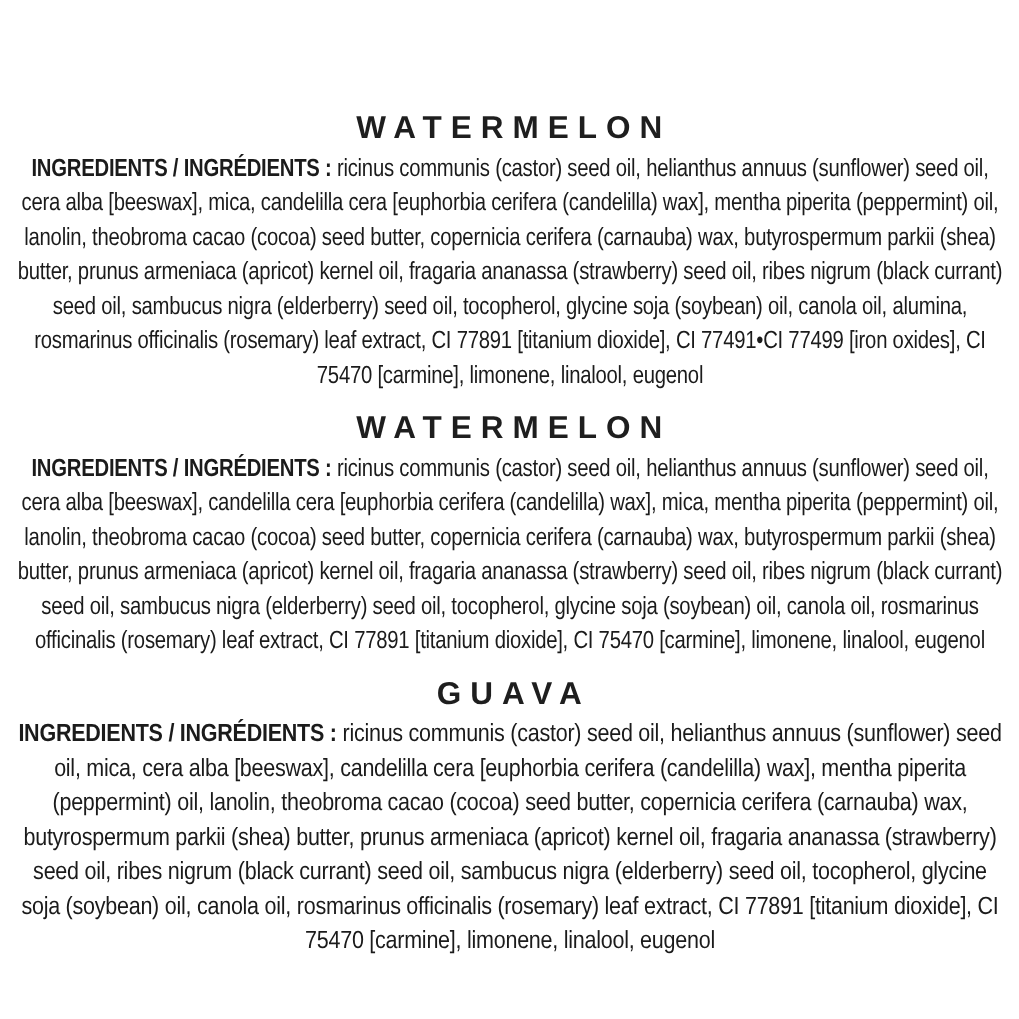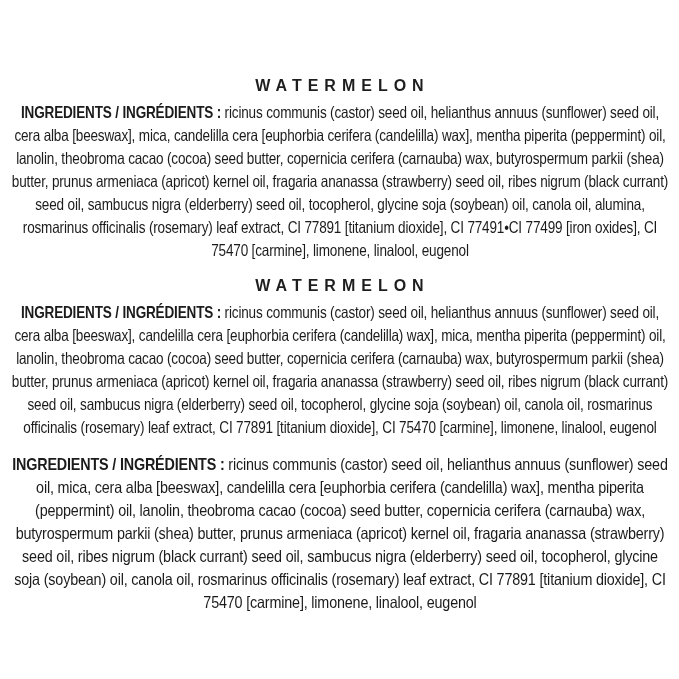--- a/index.html
+++ b/index.html
@@ -20,21 +20,21 @@
     background: #ffffff;
     box-sizing: border-box;
     padding-top: 76px;
     overflow: hidden;
   }
   .flavor-section {
     margin-bottom: 14px;
   }
   .flavor-title {
     text-align: center;
-    font-size: 16px;
+    font-size: 21px;
     font-weight: bold;
     color: #1e1e1e;
     letter-spacing: 6px;
     text-indent: 6px; 
     line-height: 20px;
     margin: 0 0 5px 0;
   }
   .ingredients-par {
     font-size: 16.5px;
     line-height: 23px;
@@ -71,16 +71,17 @@
     <h2 class="flavor-title">WATERMELON</h2>
     <p class="ingredients-par condense-a"><span class="ingredients-lead">INGREDIENTS / INGRÉDIENTS :</span> <span>ricinus communis (castor) seed oil, helianthus annuus (sunflower) seed oil, cera alba [beeswax], mica, candelilla cera [euphorbia cerifera (candelilla) wax], mentha piperita (peppermint) oil, lanolin, theobroma cacao (cocoa) seed butter, copernicia cerifera (carnauba) wax, butyrospermum parkii (shea) butter, prunus armeniaca (apricot) kernel oil, fragaria ananassa (strawberry) seed oil, ribes nigrum (black currant) seed oil, sambucus nigra (elderberry) seed oil, tocopherol, glycine soja (soybean) oil, canola oil, alumina, rosmarinus officinalis (rosemary) leaf extract, CI 77891 [titanium dioxide], CI 77491•CI 77499 [iron oxides], CI 75470 [carmine], limonene, linalool, eugenol</span></p>
   </section>
 
   <section class="flavor-section">
     <h2 class="flavor-title">WATERMELON</h2>
     <p class="ingredients-par condense-a"><span class="ingredients-lead">INGREDIENTS / INGRÉDIENTS :</span> <span>ricinus communis (castor) seed oil, helianthus annuus (sunflower) seed oil, cera alba [beeswax], candelilla cera [euphorbia cerifera (candelilla) wax], mica, mentha piperita (peppermint) oil, lanolin, theobroma cacao (cocoa) seed butter, copernicia cerifera (carnauba) wax, butyrospermum parkii (shea) butter, prunus armeniaca (apricot) kernel oil, fragaria ananassa (strawberry) seed oil, ribes nigrum (black currant) seed oil, sambucus nigra (elderberry) seed oil, tocopherol, glycine soja (soybean) oil, canola oil, rosmarinus officinalis (rosemary) leaf extract, CI 77891 [titanium dioxide], CI 75470 [carmine], limonene, linalool, eugenol</span></p>
   </section>
 
   <section class="flavor-section">
+    <h2 class="flavor-title">GUAVA</h2>
     <p class="ingredients-par condense-b"><span class="ingredients-lead">INGREDIENTS / INGRÉDIENTS :</span> <span>ricinus communis (castor) seed oil, helianthus annuus (sunflower) seed oil, mica, cera alba [beeswax], candelilla cera [euphorbia cerifera (candelilla) wax], mentha piperita (peppermint) oil, lanolin, theobroma cacao (cocoa) seed butter, copernicia cerifera (carnauba) wax, butyrospermum parkii (shea) butter, prunus armeniaca (apricot) kernel oil, fragaria ananassa (strawberry) seed oil, ribes nigrum (black currant) seed oil, sambucus nigra (elderberry) seed oil, tocopherol, glycine soja (soybean) oil, canola oil, rosmarinus officinalis (rosemary) leaf extract, CI 77891 [titanium dioxide], CI 75470 [carmine], limonene, linalool, eugenol</span></p>
   </section>
 
 </div>
 
 </body></html>

